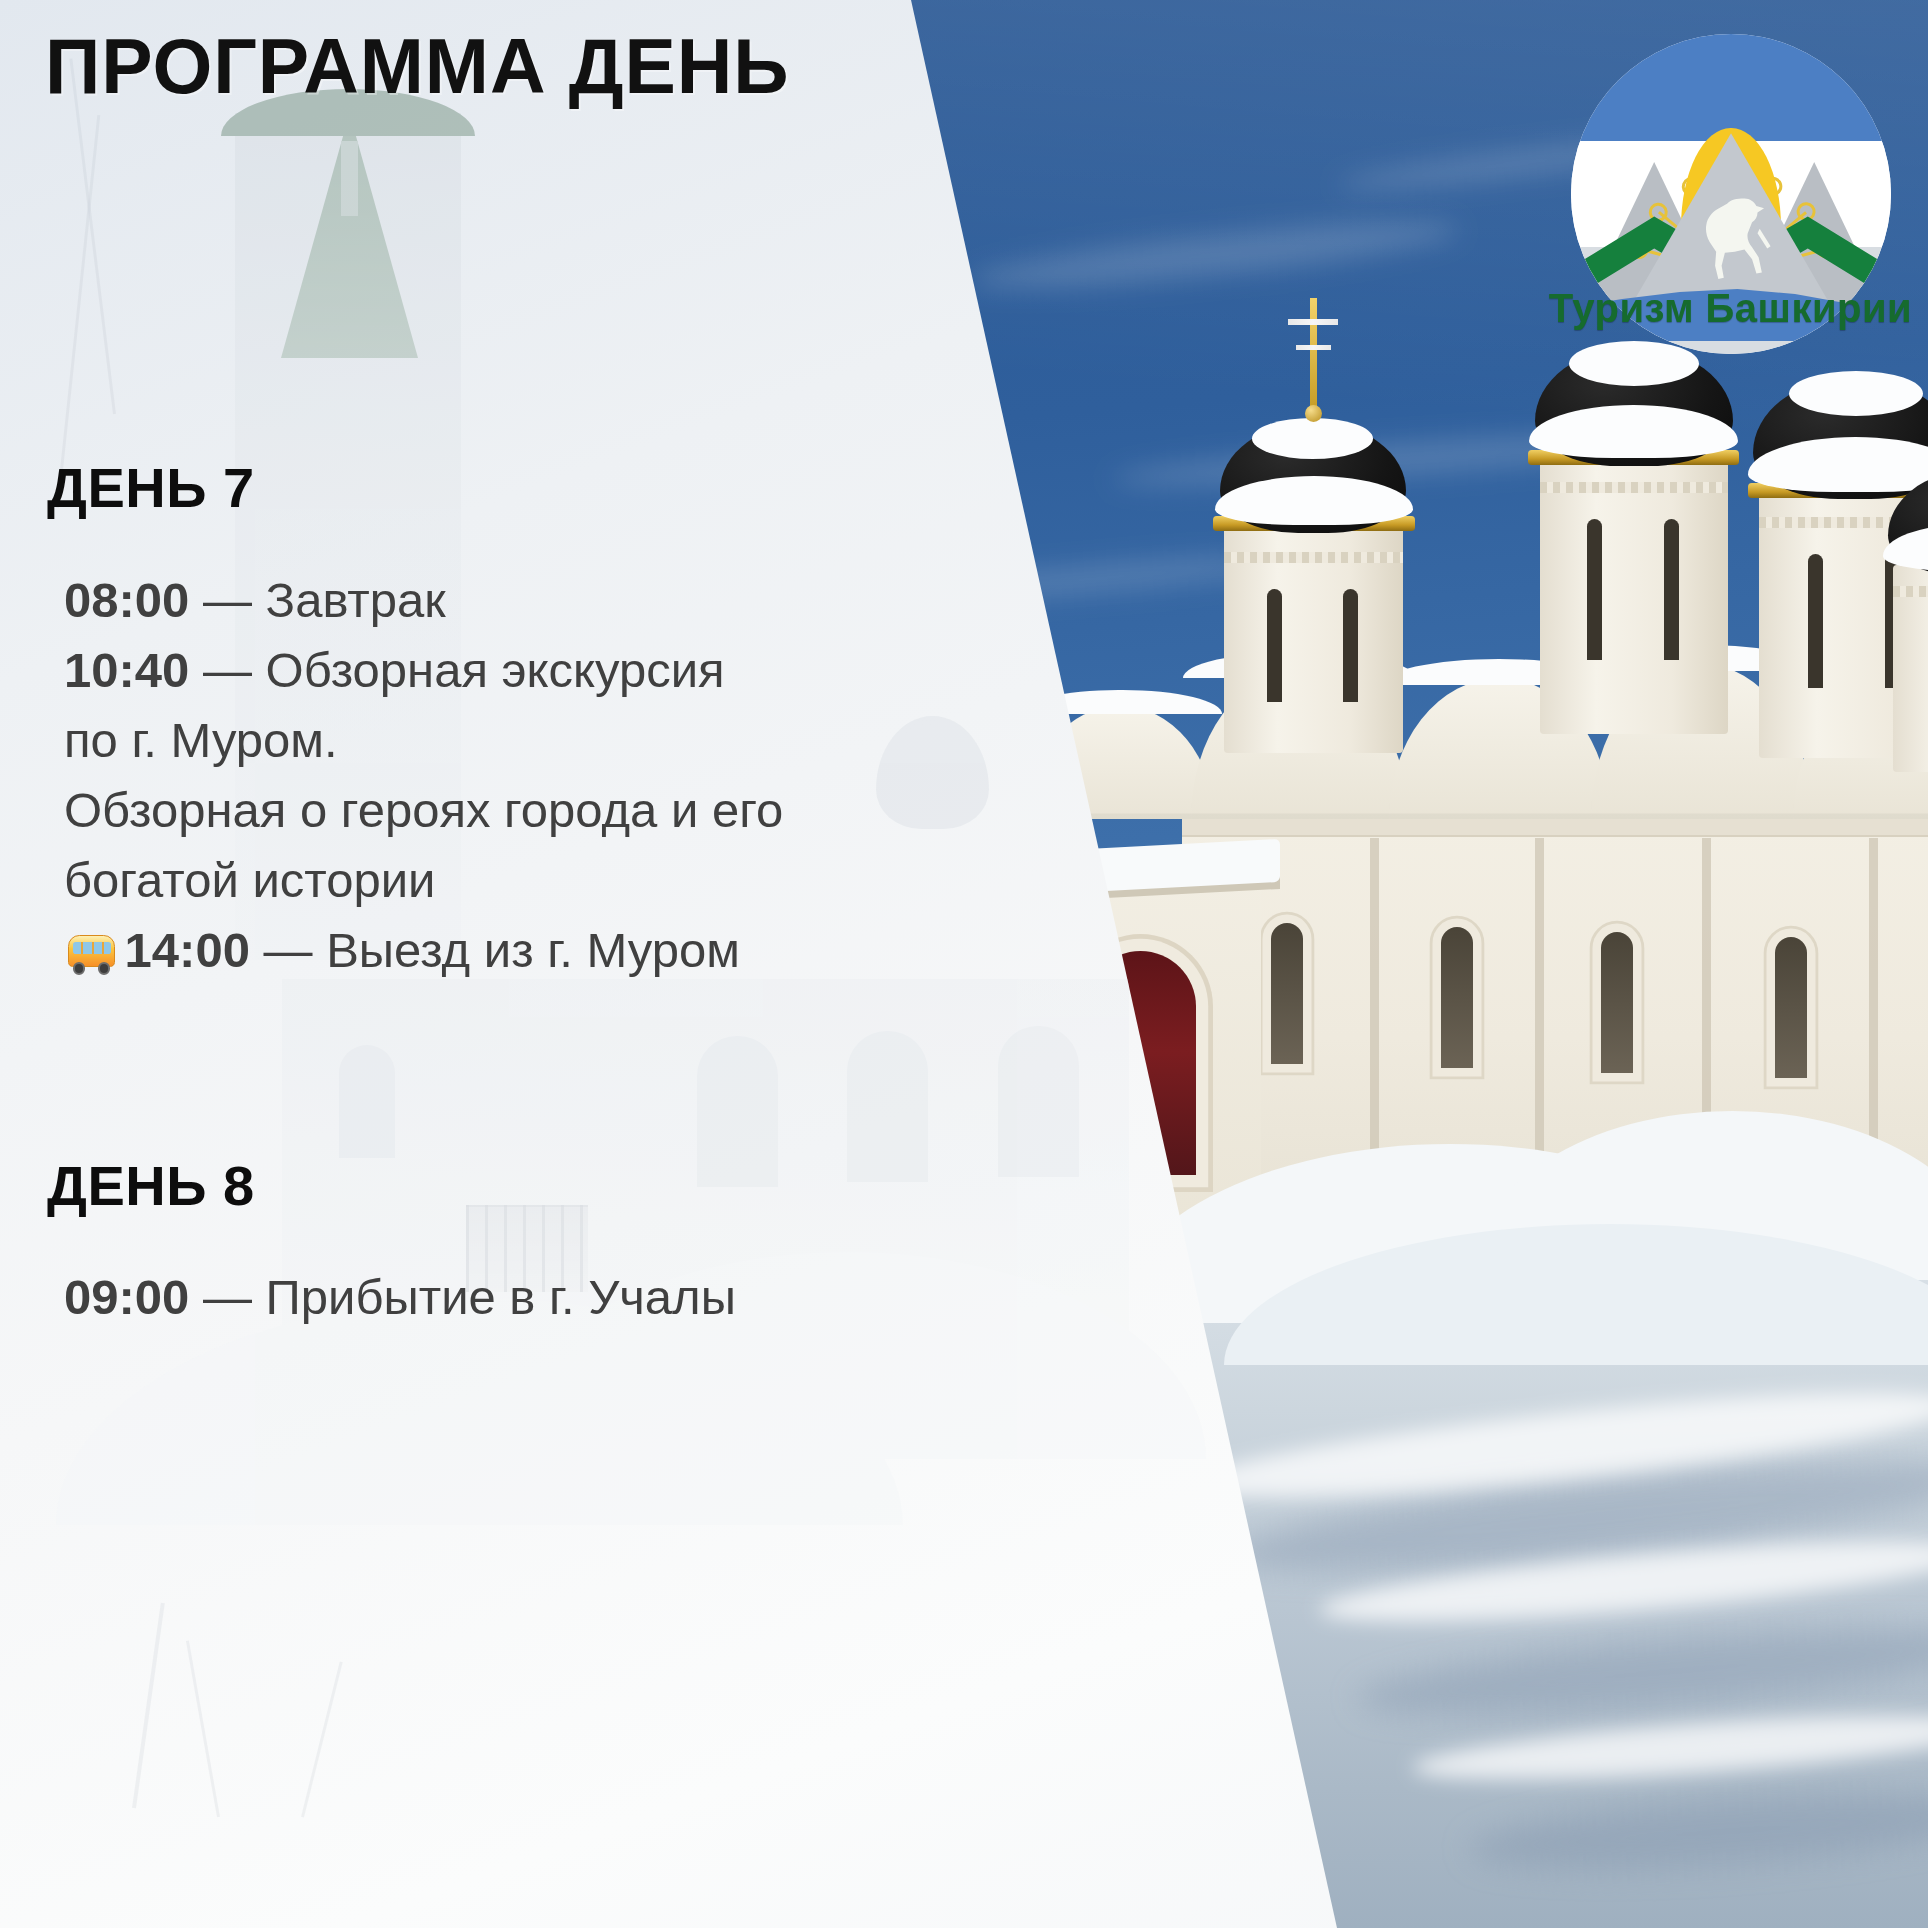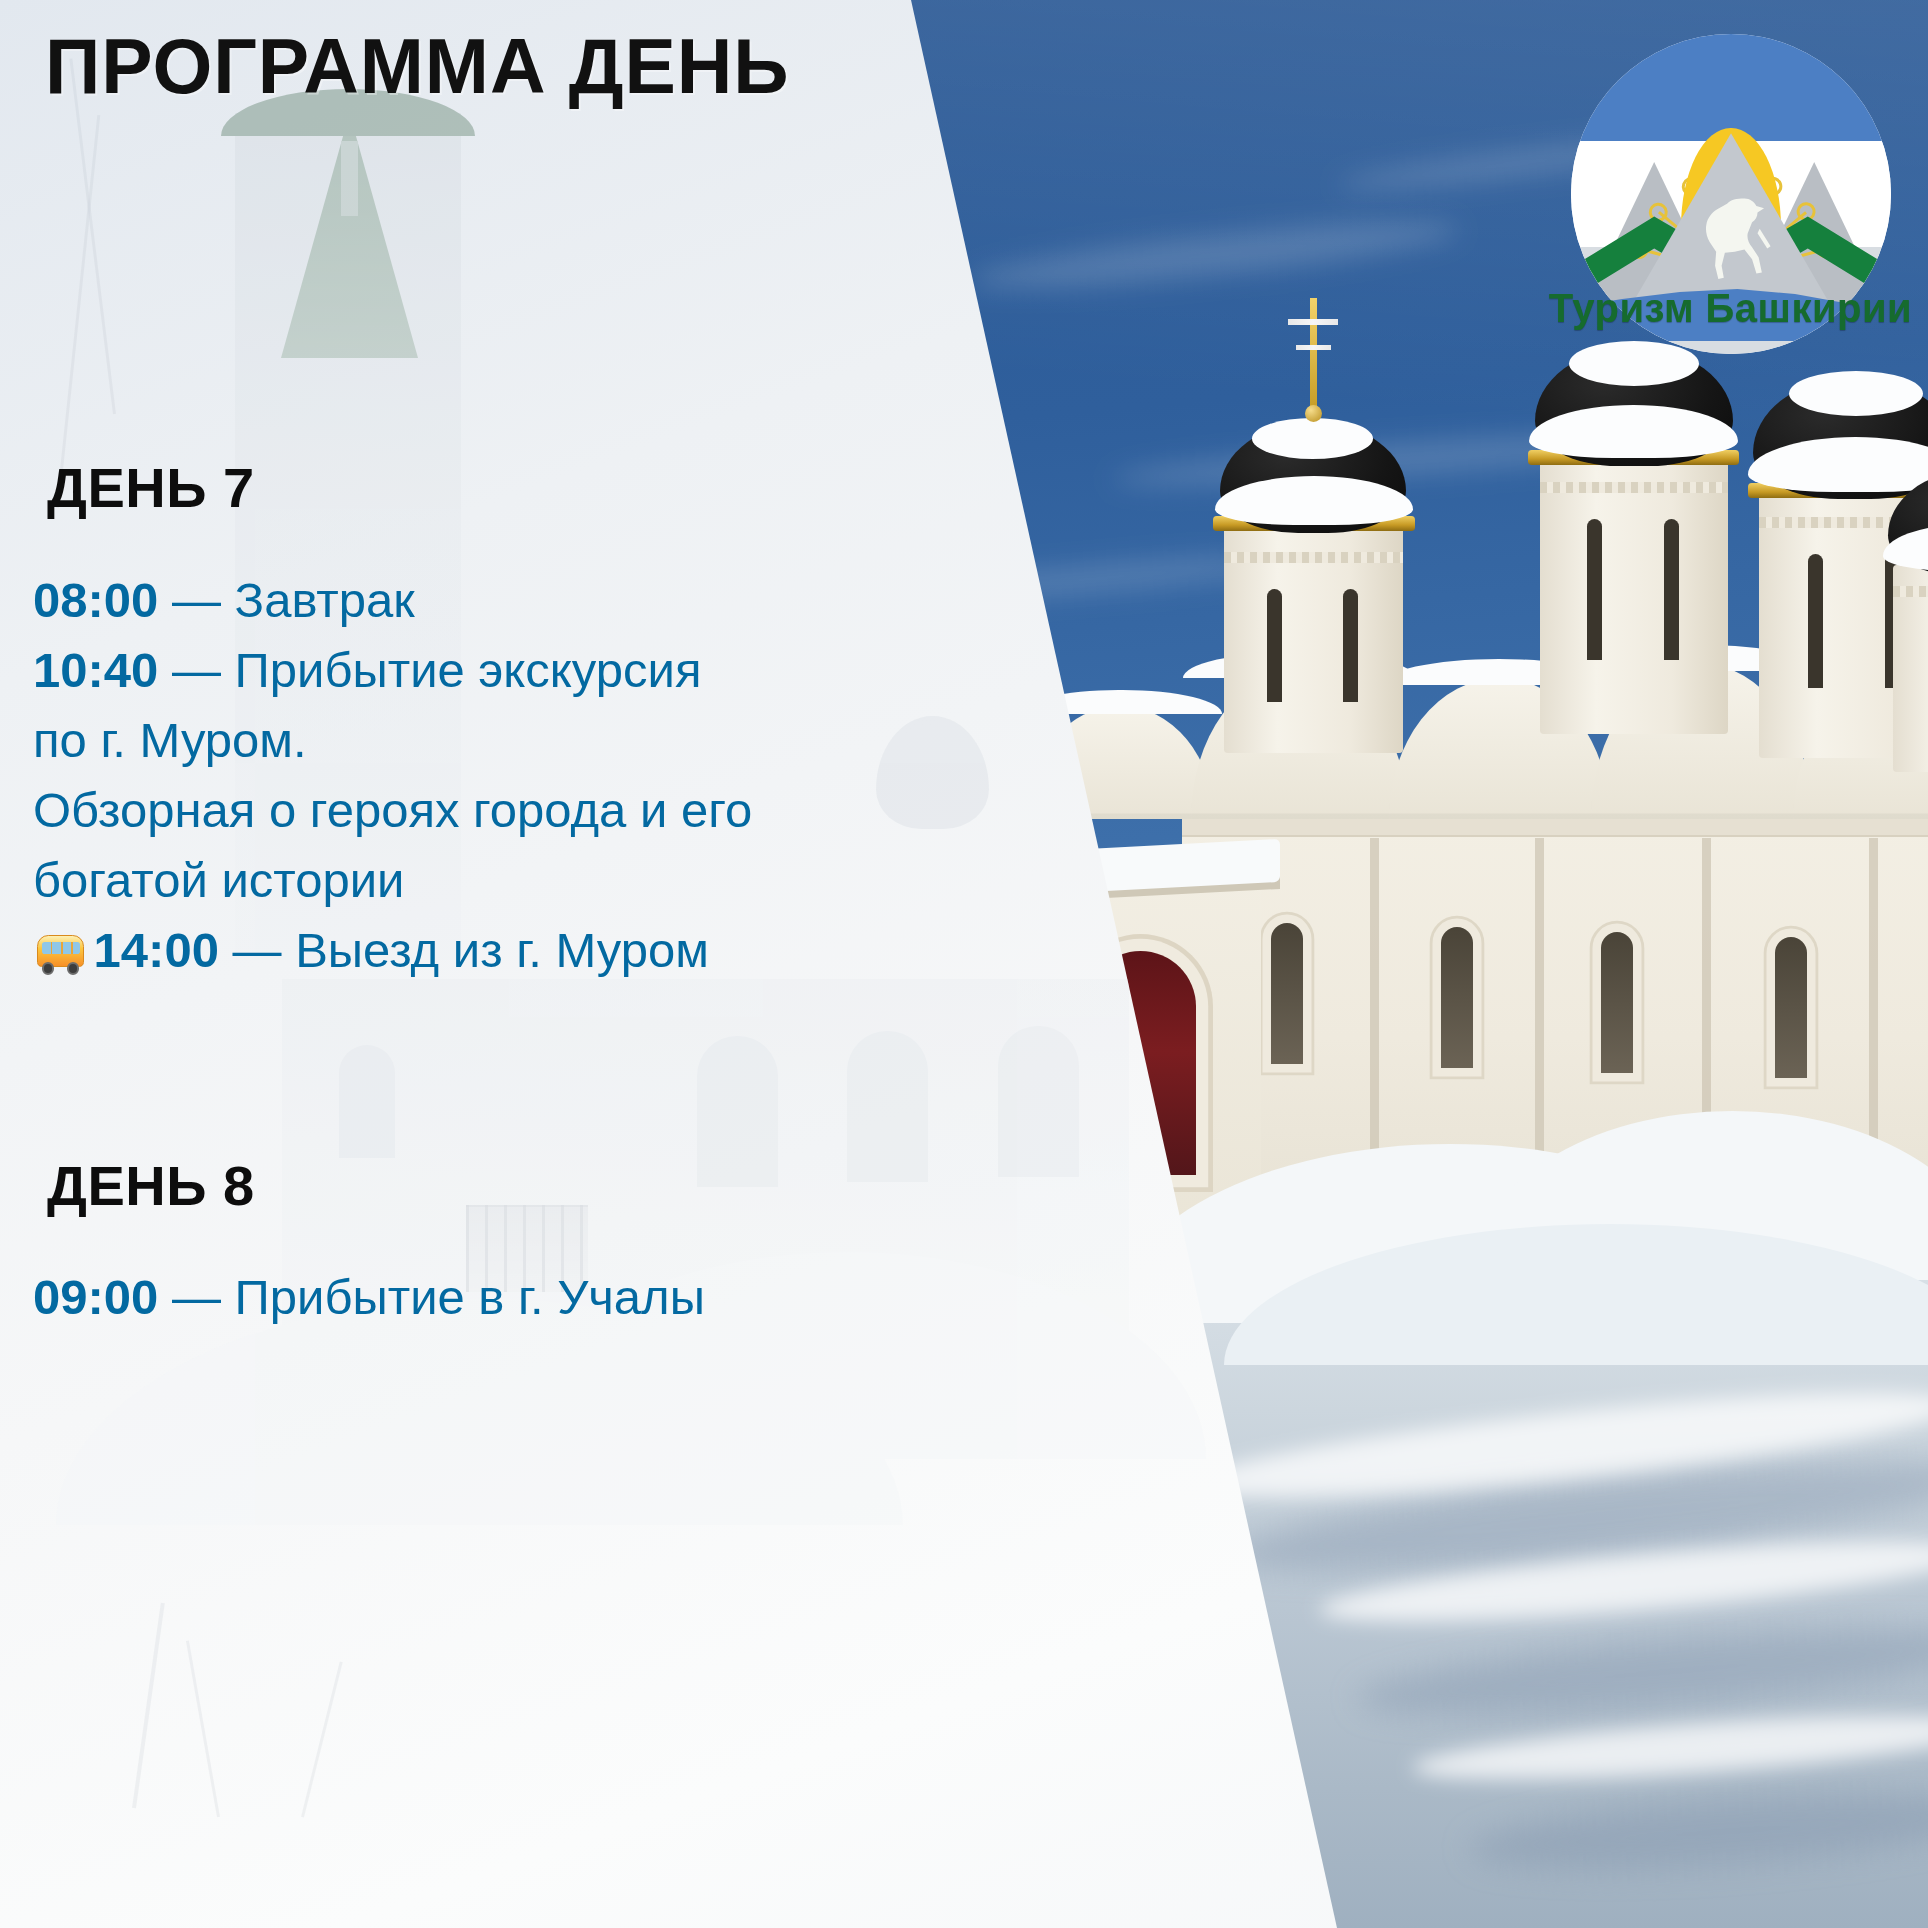--- a/index.html
+++ b/index.html
@@ -340,24 +340,24 @@
     font-weight: 700;
     color: #0d0d0d;
     letter-spacing: 0.5px;
     line-height: 1;
   }
   #day7-head { left: 47px; top: 460px; }
   #day8-head { left: 47px; top: 1158px; }
 
   .lines {
     position: absolute;
-    left: 33px;
+    left: 64px;
     font-size: 49px;
     line-height: 70px;
-    color: #0369a1;
+    color: #404040;
     font-weight: 400;
     white-space: nowrap;
   }
   #day7-lines { top: 565px; }
   #day8-lines { top: 1262px; }
   .lines .t { font-weight: 700; }
   .lines .dash { font-weight: 400; }
   .emoji {
     display: inline-block;
     width: 55px;
@@ -600,21 +600,21 @@
   </div>
 
   <div class="title">ПРОГРАММА ДЕНЬ</div>
 
   <div class="day-head" id="day7-head">ДЕНЬ 7</div>
   <div class="lines" id="day7-lines">
     <div>
       <span class="t">08:00</span><span class="dash"> — </span><span>Завтрак</span>
     </div>
     <div>
-      <span class="t">10:40</span><span class="dash"> — </span><span>Прибытие экскурсия</span>
+      <span class="t">10:40</span><span class="dash"> — </span><span>Обзорная экскурсия</span>
     </div>
     <div>
       <span>по г. Муром.</span>
     </div>
     <div>
       <span>Обзорная о героях города и его</span>
     </div>
     <div>
       <span>богатой истории</span>
     </div>

